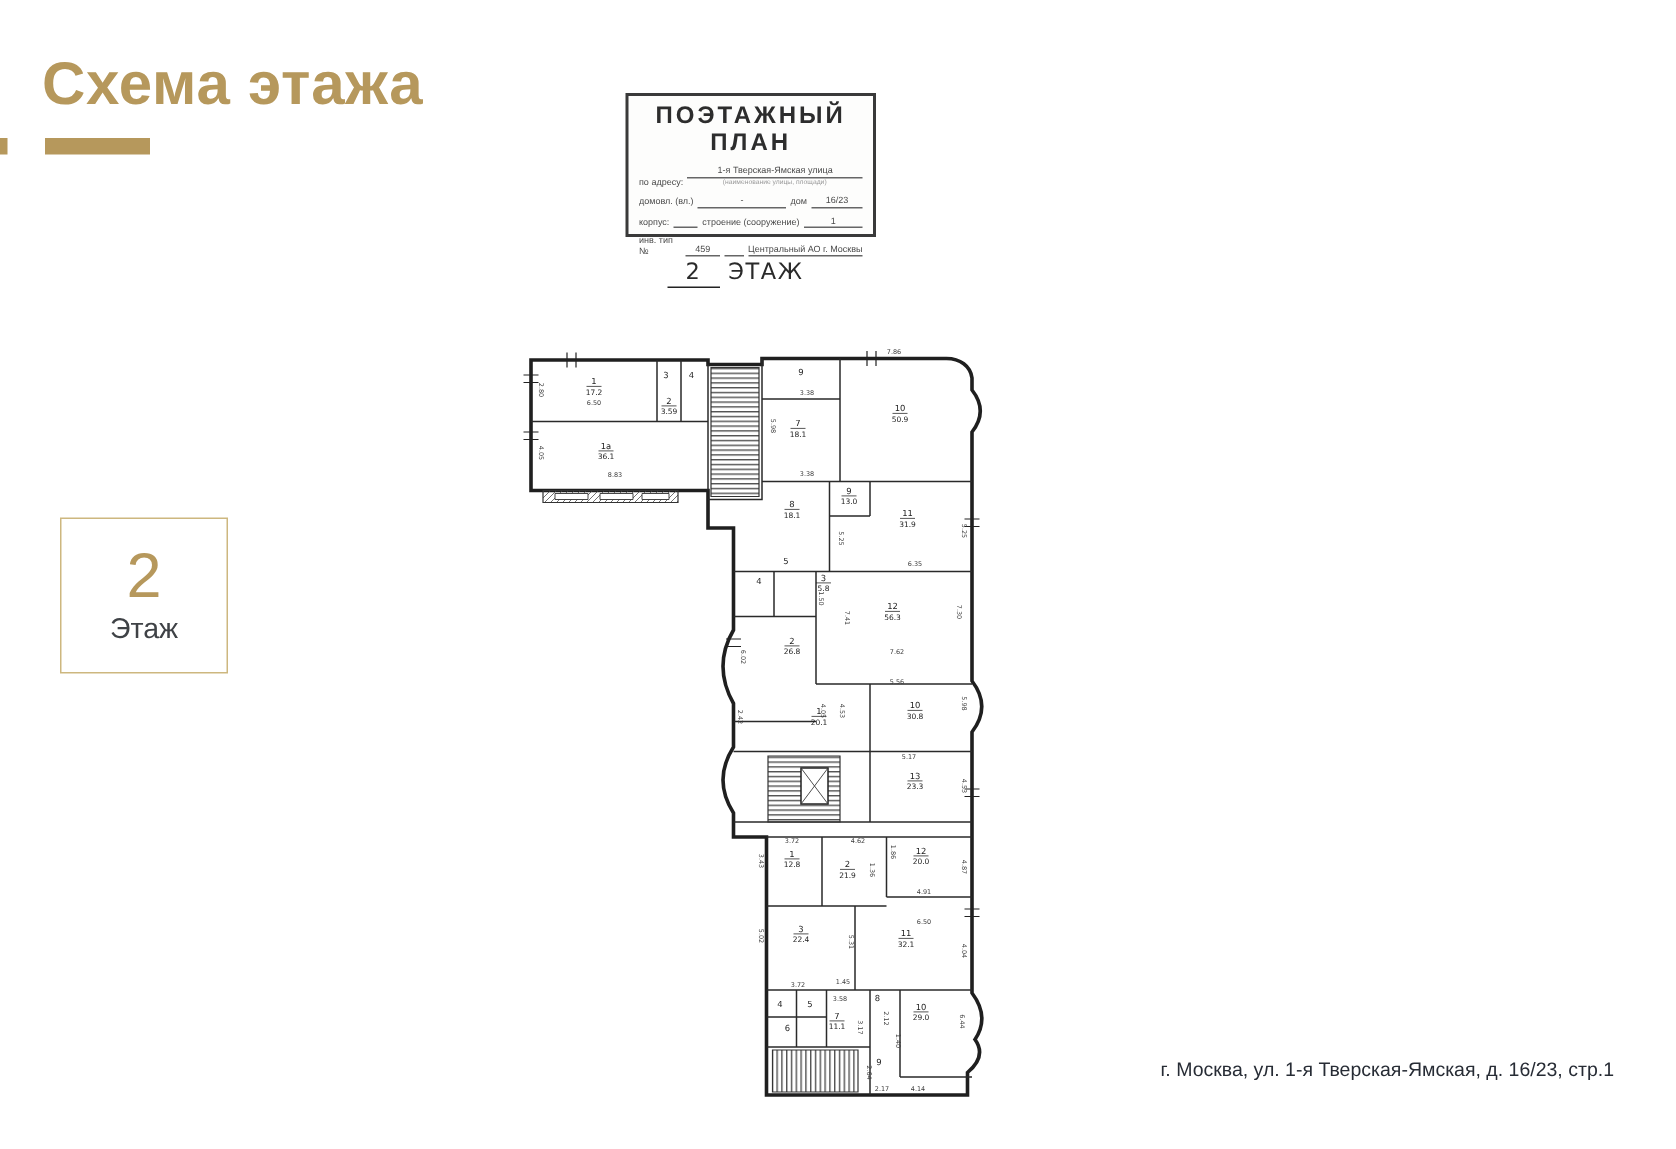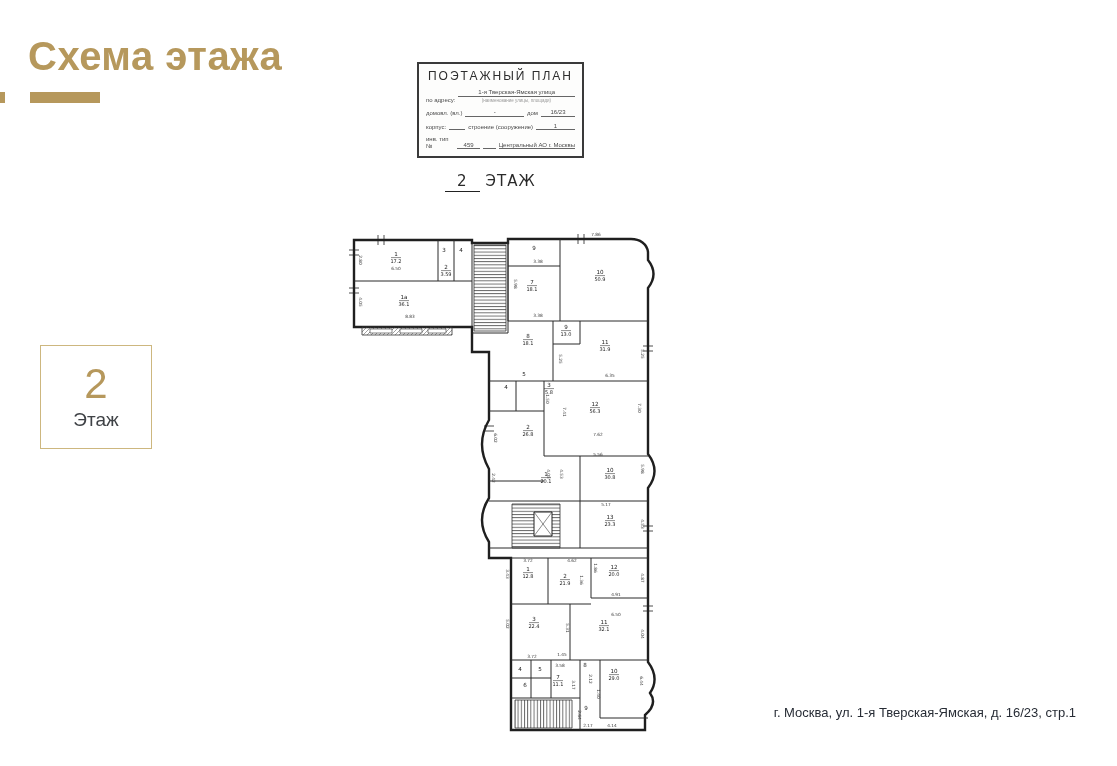--- a/index.html
+++ b/index.html
@@ -15,21 +15,21 @@
   
   #floor-badge{position:absolute;left:40px;top:345px;width:110px;height:102px;
                border:1px solid #cdb77f;display:flex;flex-direction:column;
                align-items:center;justify-content:center;background:#fff;cursor:pointer;}
   #floor-badge .num{font-size:42px;color:#b6985c;line-height:1;}
   #floor-badge .lbl{font-size:19px;color:#3f4246;margin-top:4px;}
 
   
   #stamp{position:absolute;left:417px;top:62px;width:167px;height:96px;box-sizing:border-box;
          border:2px solid #3a3a3a;background:#fdfdfc;padding:4px 7px 3px;color:#4a4a4a;}
-  #stamp .stamp-title{text-align:center;font-size:12px;font-weight:normal;letter-spacing:2px;
+  #stamp .stamp-title{text-align:center;font-size:16px;font-weight:bold;letter-spacing:2px;
                       color:#2d2d2d;margin:1px 0 3px;}
   #stamp .row{display:flex;align-items:flex-end;gap:3px;font-size:6px;margin-top:6px;line-height:1.1;}
   #stamp .u{border-bottom:1px solid #666;text-align:center;white-space:nowrap;}
   #stamp .grow{flex:1;}
   #stamp .vcol{display:flex;flex-direction:column;align-items:center;flex:1;}
   #stamp .cap{font-size:5px;color:#999;margin-top:1px;transform:scale(.9);white-space:nowrap;}
 
   
   #plan-heading{position:absolute;left:445px;top:172px;width:140px;text-align:left;
                 font-family:"DejaVu Sans",sans-serif;font-size:15px;color:#2a2a2a;letter-spacing:1px;}

